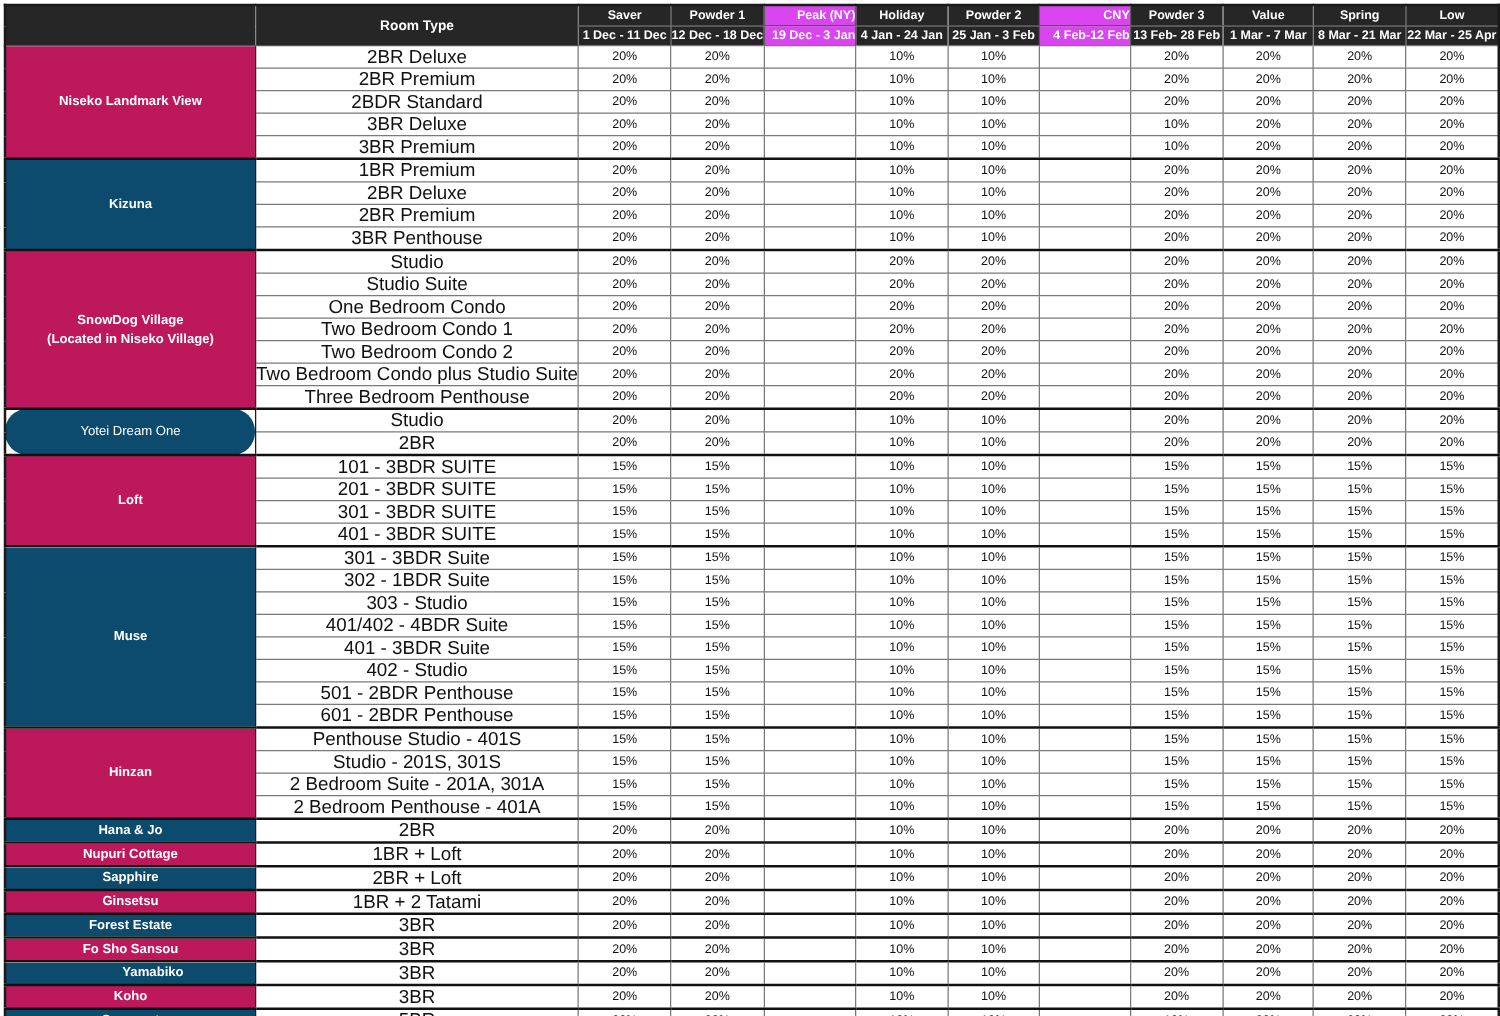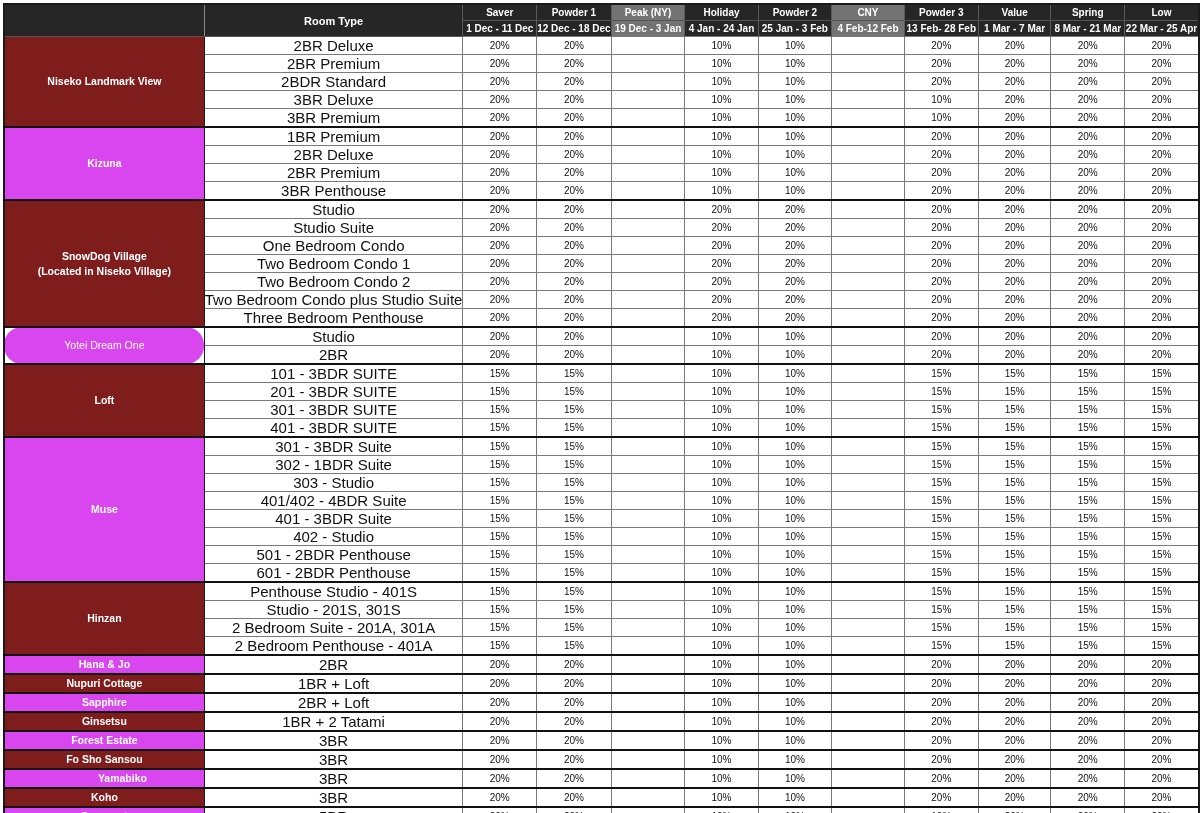--- a/index.html
+++ b/index.html
@@ -6,27 +6,27 @@
   body { width: 1200px; height: 813px; overflow: hidden; font-family: "Liberation Sans", sans-serif; }
   .wrap { position: absolute; left: 3px; top: 3px; }
   table { border-collapse: collapse; table-layout: fixed; border: 2px solid #1a1a1a; }
   col.prop { width: 222px; }
   col.room { width: 225px; }
   col.val { width: 74.7px; }
   th, td { padding: 0; text-align: center; vertical-align: middle; font-size: 10px; white-space: nowrap; overflow: hidden; }
   thead th { background: #262626; color: #ffffff; font-weight: bold; height: 15px; border-left: 1px solid #5a5a5a; border-right: 1px solid #5a5a5a; }
   thead tr.r1 th { border-bottom: 1px solid #555; }
   thead th.room-head { font-size: 11px; }
-  thead th.blue { background: #737373; }
+  thead th.blue { background: #d946ef; text-align: right; }
   thead th.prop-head { background: #262626; border-right: 1px solid #888; }
   td { height: 16.6px; border: 1px solid #7a7a7a; color: #111; background: #fff; }
   td.room { font-size: 15px; }
   td.prop { color: #ffffff; font-weight: bold; font-size: 10.5px; border-color: #1a1a1a; line-height: 15px; }
-  td.prop.dark { background: #7f1d1d; }
-  td.prop.light { background: #d946ef; }
+  td.prop.dark { background: #be185d; }
+  td.prop.light { background: #0c4a6e; }
   tr.group-start td { border-top: 2.5px solid #111; }
   td.prop.thin { font-weight: normal; border-radius: 18px; }
 </style>
 </head>
 <body>
 
 <div class="wrap">
   <table>
     <colgroup>
       <col class="prop">

